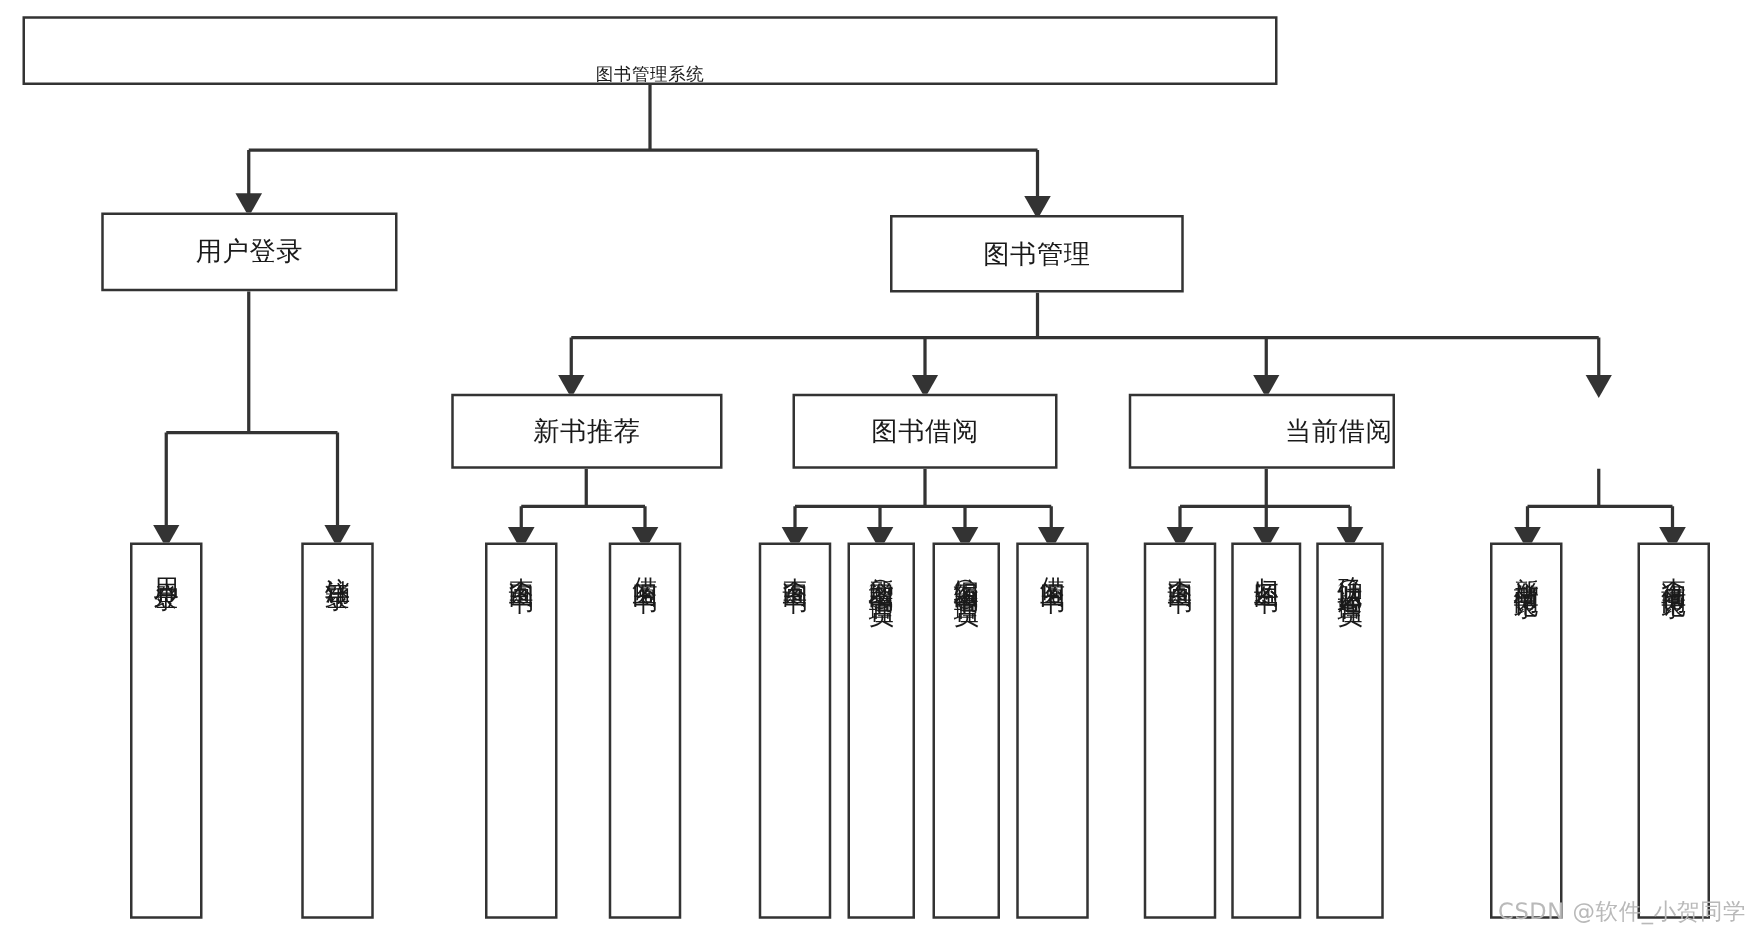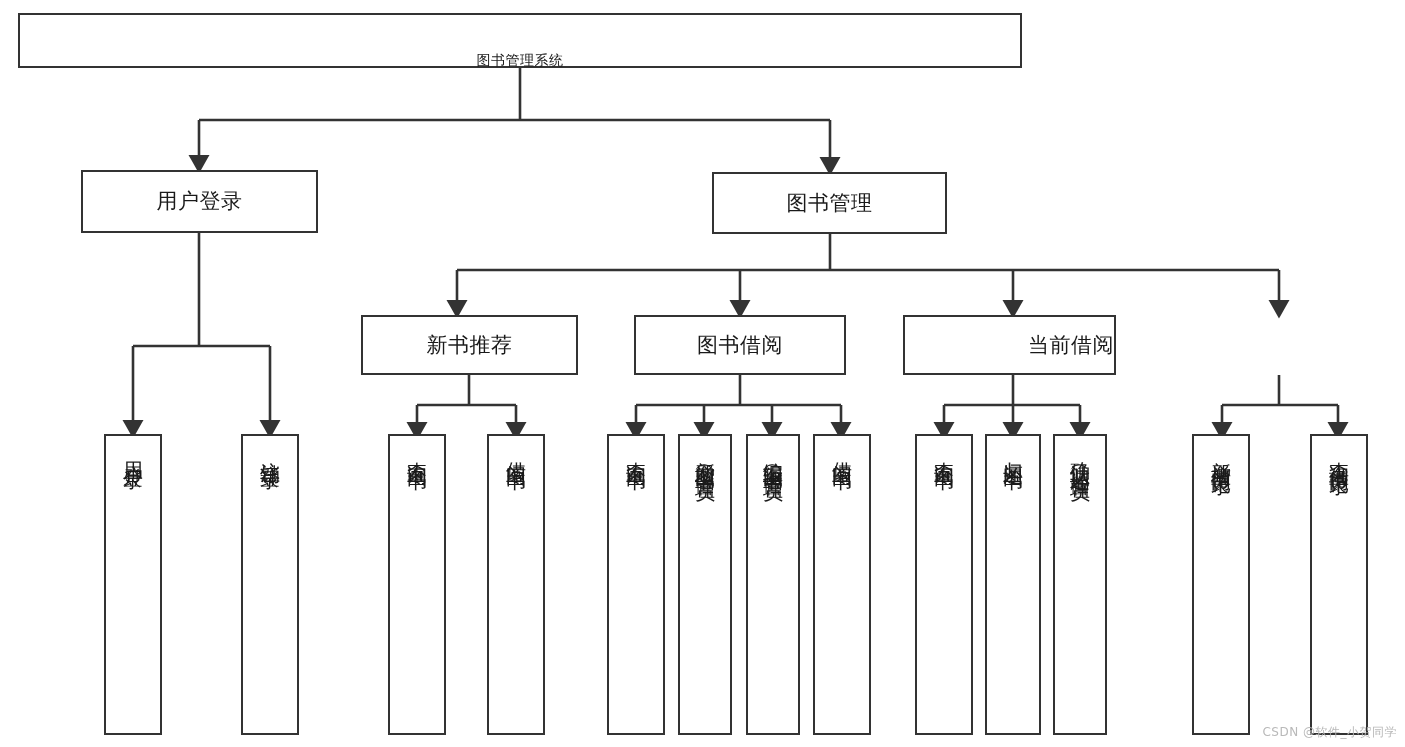--- a/index.html
+++ b/index.html
@@ -63,21 +63,21 @@
     text-orientation: upright;
     font-size: 20px;
     line-height: 1.05;
     letter-spacing: 3px;
     white-space: nowrap;
   }
   #watermark {
     position: absolute;
     right: 8px;
     bottom: 6px;
-    font-size: 12px;
+    font-size: 18px;
     color: #b9b9b9;
     font-family: "DejaVu Sans", "Liberation Sans", sans-serif;
     letter-spacing: 0.5px;
     z-index: 5;
     white-space: nowrap;
   }
 </style>
 </head>
 <body>
 

